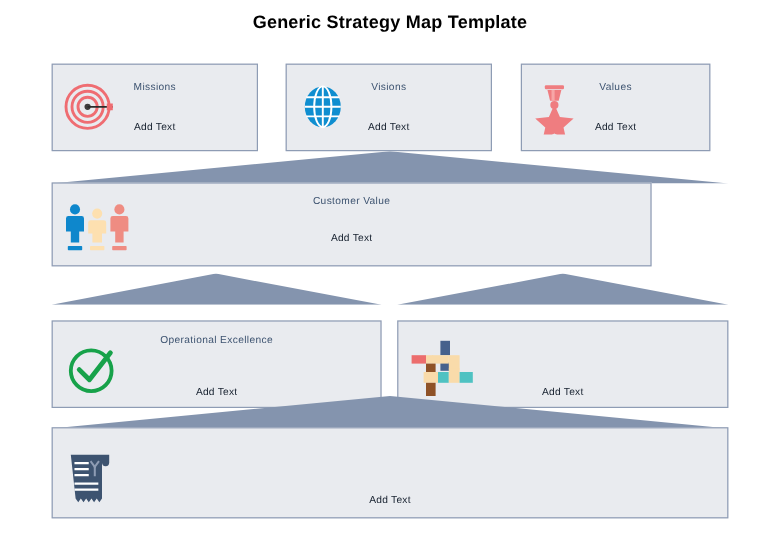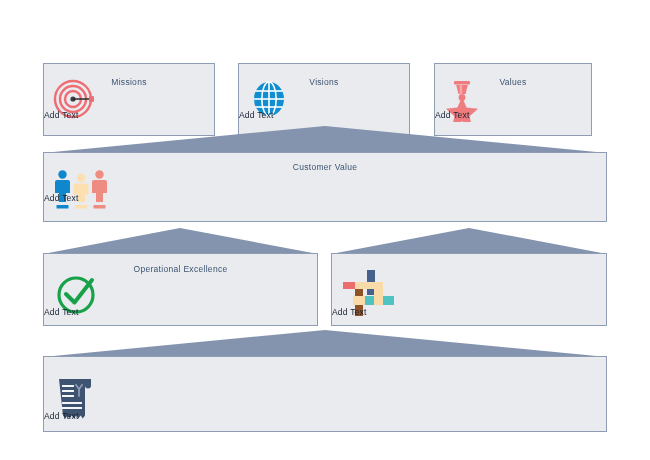--- a/index.html
+++ b/index.html
@@ -46,47 +46,48 @@
     text-align: center;
     font-size: 8.5px;
     color: #3d5370;
     letter-spacing: 0.3px;
     white-space: nowrap;
   }
   .panel-body {
     position: absolute;
     left: 0;
     width: 100%;
+    text-align: center;
     font-size: 8.5px;
     color: #16202e;
     letter-spacing: 0.2px;
     white-space: nowrap;
   }
   .panel-icon {
     position: absolute;
     display: block;
   }
 
   
-  .row1 { top: 53px; height: 73px; margin-top: 10px; }
+  .row1 { top: 53px; height: 73px; }
   .b-missions { left: 43px;  width: 172px; }
   .b-visions  { left: 238px; width: 172px; }
   .b-values   { left: 434px; width: 158px; }
   .row1 .panel-title { top: 13px; }
   .row1 .panel-body  { top: 46px; }
   .row1 .panel-icon  { left: 9px; top: 14px; }
 
   
-  .b-customer { left: 43px; top: 152px; width: 564px; height: 70px; }
+  .b-customer { left: 43px; top: 152px; width: 500px; height: 70px; }
   .b-customer .panel-title { top: 9px; }
   .b-customer .panel-body  { top: 40px; }
   .b-customer .panel-icon  { left: 9px; top: 16px; }
 
   
-  .row3 { top: 253px; height: 73px; padding-left: 12px; }
+  .row3 { top: 267px; height: 73px; padding-left: 12px; }
   .b-ops  { left: 43px;  width: 275px; }
   .b-work { left: 331px; width: 276px; }
   .row3 .panel-title { top: 10px; }
   .row3 .panel-body  { top: 53px; }
   .b-ops  .panel-icon { left: 12px; top: 19px; }
   .b-work .panel-icon { left: 10px; top: 15px; }
 
   
   .b-financial { left: 43px; top: 356px; width: 564px; height: 76px; }
   .b-financial .panel-title { top: 11px; }
@@ -97,20 +98,21 @@
   .connector {
     position: absolute;
     display: block;
   }
 </style>
 </head>
 <body>
 
 <div class="canvas">
 
+  <div class="map-title">Generic Strategy Map Template</div>
 
   <div class="panel row1 b-missions">
     <span class="panel-icon">
       <svg width="42" height="42" viewBox="0 0 42 42">
         <circle cx="20" cy="21" r="18" fill="none" stroke="#ef6d72" stroke-width="2.4"></circle>
         <circle cx="20" cy="21" r="13" fill="none" stroke="#ef6d72" stroke-width="2.4"></circle>
         <circle cx="20" cy="21" r="8" fill="none" stroke="#ef6d72" stroke-width="2.4"></circle>
         <circle cx="20" cy="21" r="2.6" fill="#3d3d3d"></circle>
         <line x1="20" y1="21" x2="41" y2="21" stroke="#2b2b2b" stroke-width="1.5"></line>
         <path d="M41 18.2 L41 23.8 L36 23.8 L36 18.2 Z" fill="#ef6d72"></path>

